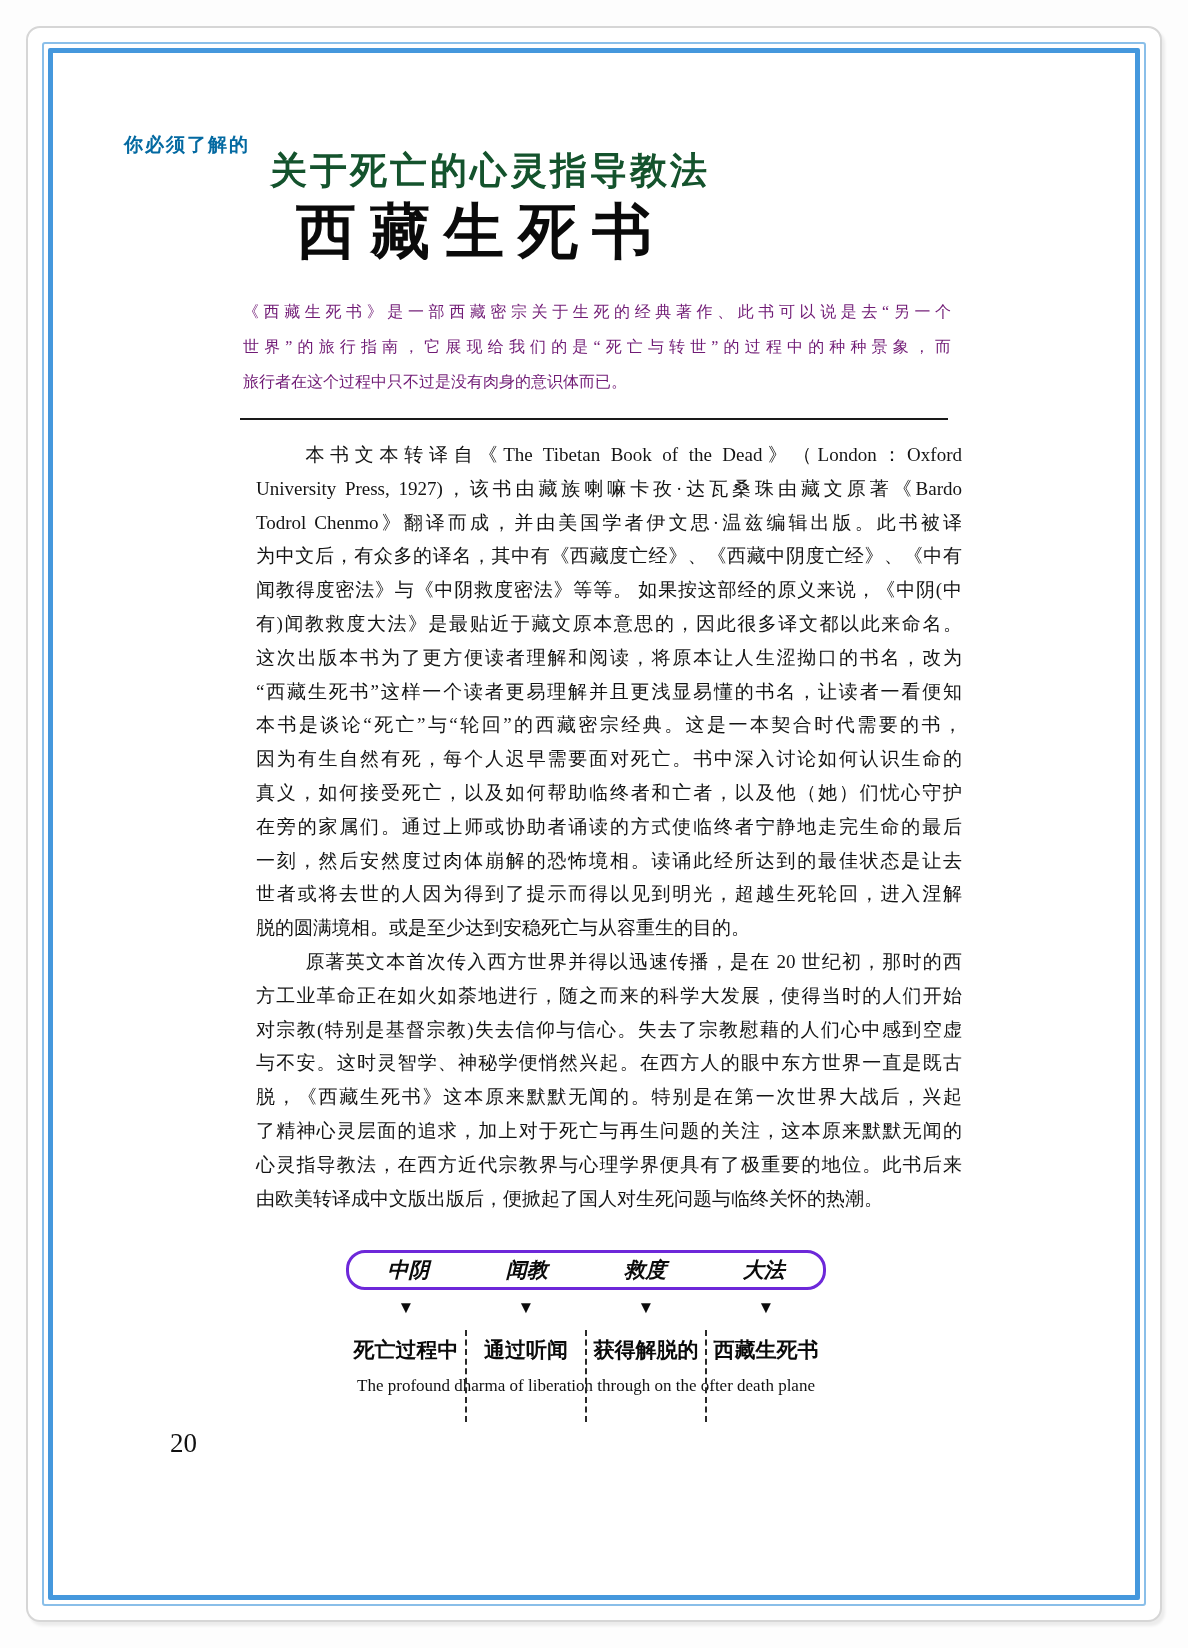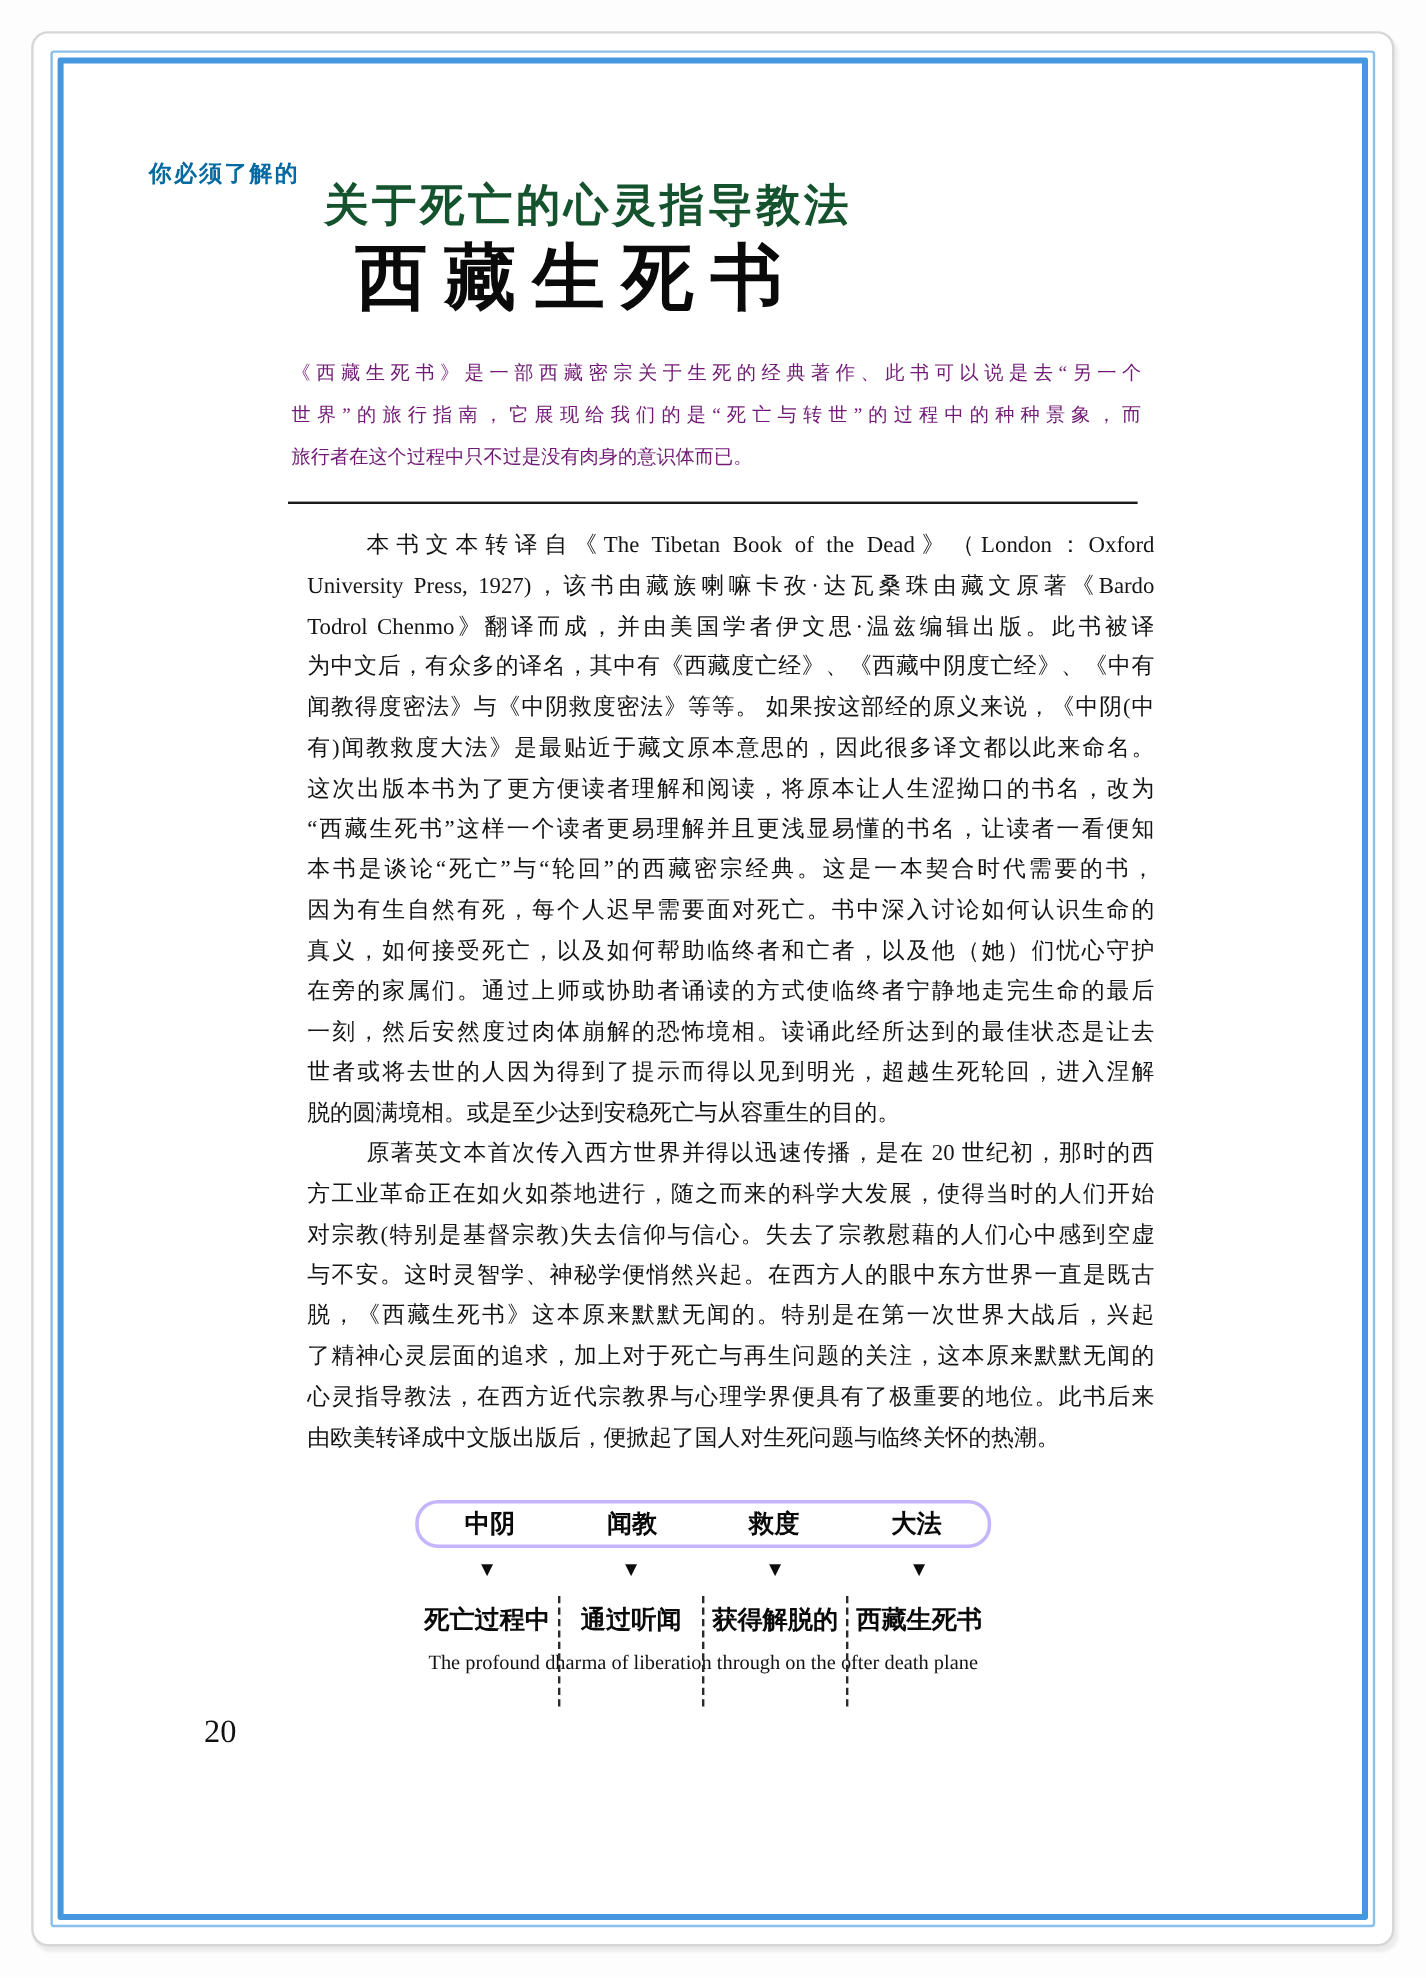--- a/index.html
+++ b/index.html
@@ -48,22 +48,23 @@
   }
   .line { text-align:justify; text-align-last:justify; }
   .para .line:first-child { text-indent:2.6em; }
   .para .line:last-child, .intro .line:last-child { text-align-last:left; }
 
   .diagram {
     position:absolute; left:346px; top:1250px; width:480px;
     font-family:"Liberation Sans", sans-serif;
   }
   .d-pill {
-    display:flex; height:34px; border:3px solid #c4b5fd; border-radius:19px;
+    display:flex; height:34px; border:3px solid #6d28d9; border-radius:19px;
     align-items:center;
+    font-style:italic;
   }
   .d-cell { flex:1; text-align:center; font-weight:bold; font-size:21px; color:#0a0a0a; }
   .d-mid { position:relative; display:flex; height:46px; }
   .d-arrow { flex:1; text-align:center; font-size:17px; padding-top:8px; color:#0c0c0c; }
   .d-labels { display:flex; height:32px; }
   .d-label { flex:1; text-align:center; font-weight:bold; font-size:21px; color:#0a0a0a; }
   .d-sep {
     position:absolute; top:40px; width:0; height:92px;
     border-left:2px dashed #2a2a2a;
   }

